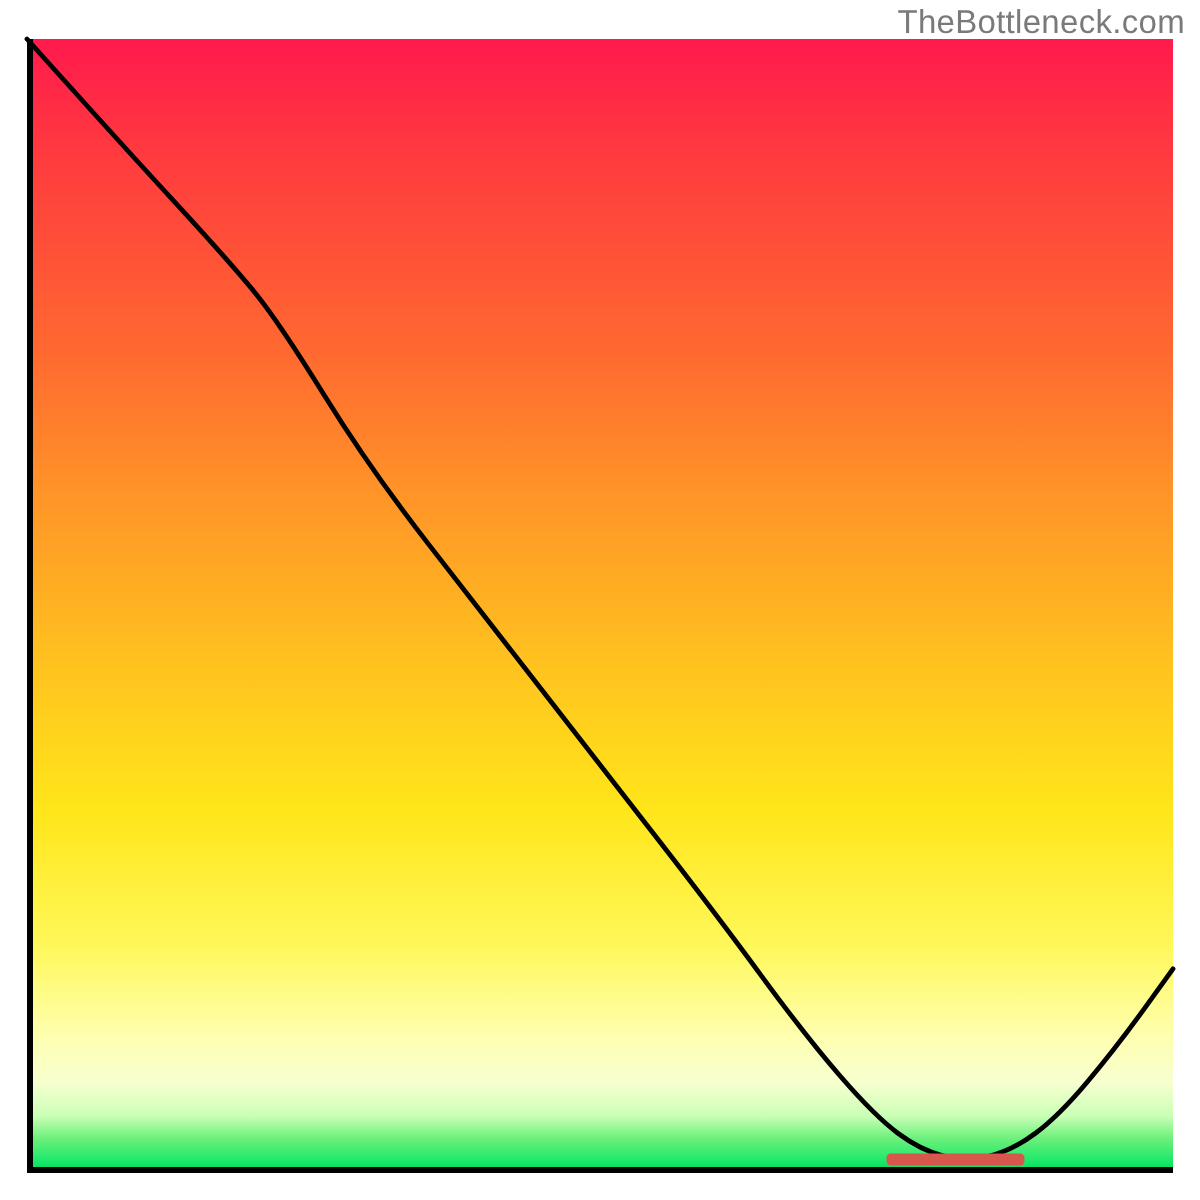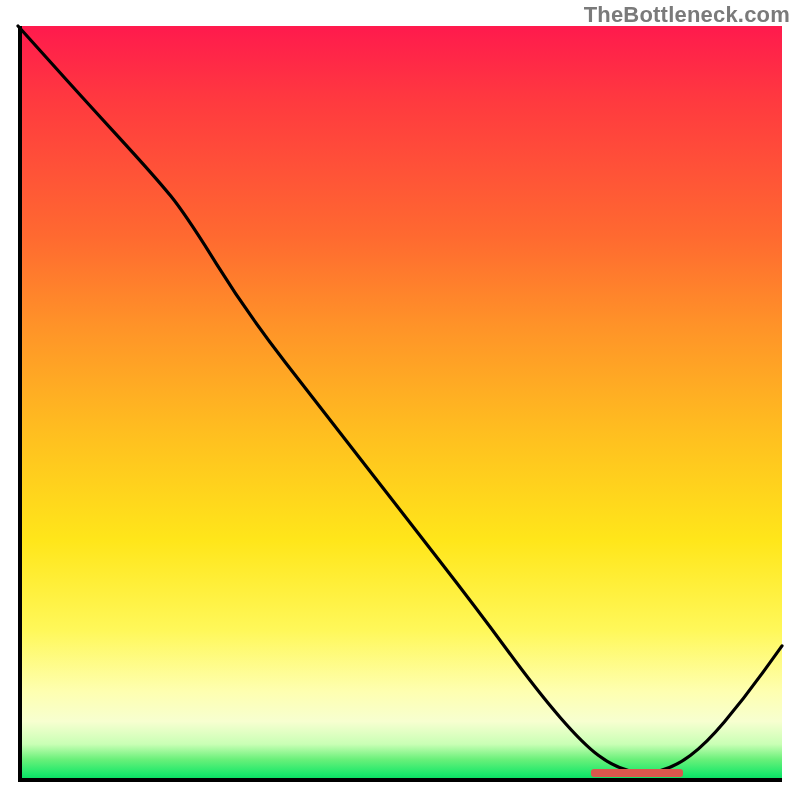--- a/index.html
+++ b/index.html
@@ -9,21 +9,21 @@
     width: 800px;
     height: 800px;
     background: #fff;
   }
   .attribution {
     position: absolute;
     top: 2px;
     right: 10px;
     font-family: Arial, Helvetica, sans-serif;
     font-size: 22px;
-    font-weight: bold;
+    font-weight: normal;
     color: #7a7a7a;
     letter-spacing: 0.2px;
   }
   .plot-area {
     position: absolute;
     left: 18px;
     top: 26px;
     width: 764px;
     height: 756px;
     

